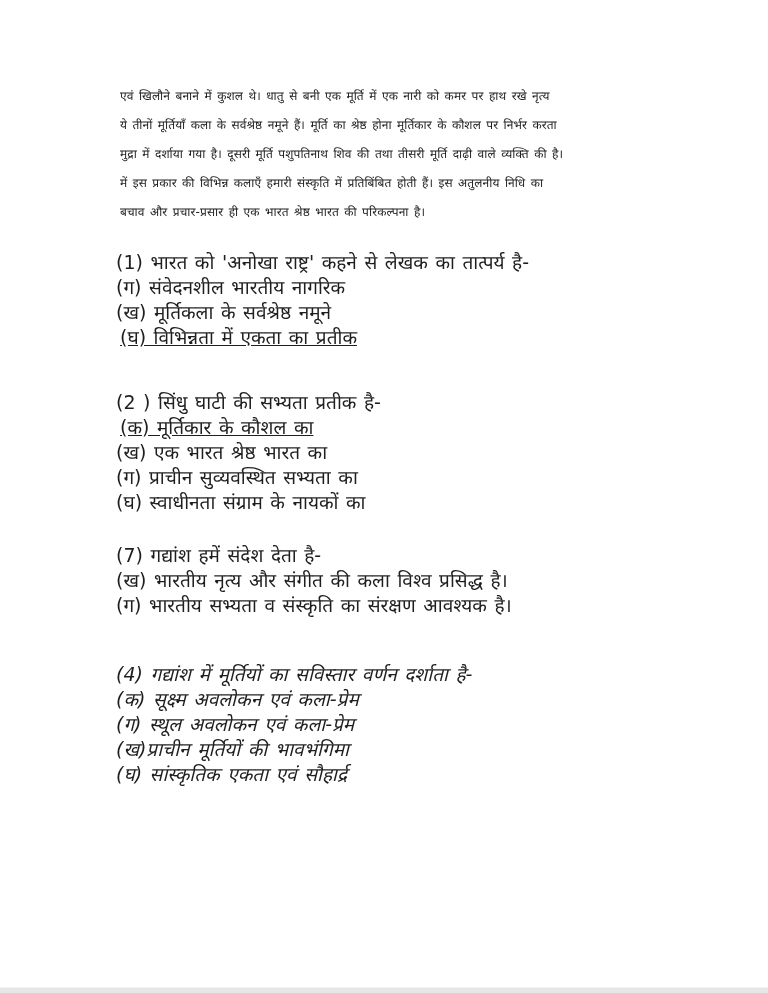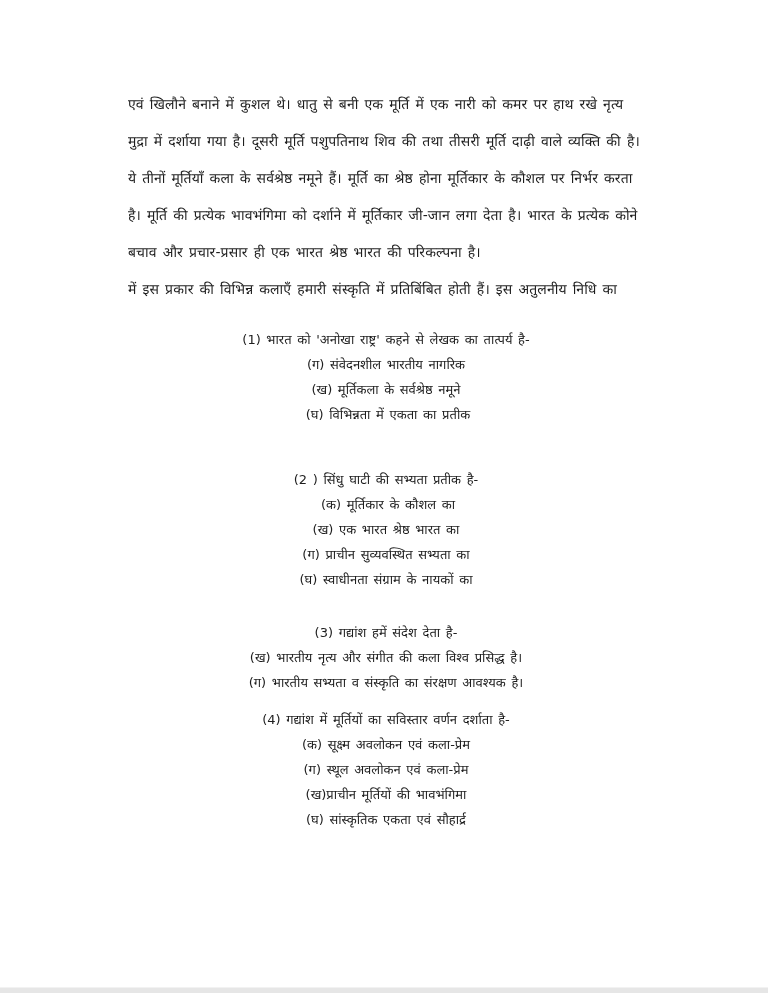--- a/index.html
+++ b/index.html
@@ -31,77 +31,76 @@
       background: #e6e6e6;
       border-top: 1px solid #f2f2f2;
     }
     .content {
       position: absolute;
       left: 116px;
       top: 80px;
       width: 540px;
     }
     .passage p {
-      margin: 12px;
-      font-size: 14px;
+      margin: 4px;
+      font-size: 12px;
       line-height: 25px;
       letter-spacing: 0.1px;
       word-spacing: 1.5px;
     }
     .question {
       margin-top: 24px;
     }
     .question .q-line,
     .question .opt {
-      font-size: 13px;
+      font-size: 19px;
       line-height: 25px;
       word-spacing: 1.5px;
       white-space: nowrap;
-      text-align: center;
     }
     .question .opt.indent {
       padding-left: 4px;
+      text-decoration: underline;
     }
     .q1 { margin-top: 25px; }
     .q2 { margin-top: 40px; }
     .q3 { margin-top: 28px; }
-    .q4 { margin-top: 12px; }
+    .q4 { margin-top: 44px; font-style: italic; }
   </style>
 </head>
 <body>
 
 <div class="page">
   <div class="content">
 
     <div class="passage">
       <p>एवं खिलौने बनाने में कुशल थे। धातु से बनी एक मूर्ति में एक नारी को कमर पर हाथ रखे नृत्य</p>
+      <p>ये तीनों मूर्तियाँ कला के सर्वश्रेष्ठ नमूने हैं। मूर्ति का श्रेष्ठ होना मूर्तिकार के कौशल पर निर्भर करता</p>
       <p>मुद्रा में दर्शाया गया है। दूसरी मूर्ति पशुपतिनाथ शिव की तथा तीसरी मूर्ति दाढ़ी वाले व्यक्ति की है।</p>
-      <p>ये तीनों मूर्तियाँ कला के सर्वश्रेष्ठ नमूने हैं। मूर्ति का श्रेष्ठ होना मूर्तिकार के कौशल पर निर्भर करता</p>
-      <p>है। मूर्ति की प्रत्येक भावभंगिमा को दर्शाने में मूर्तिकार जी-जान लगा देता है। भारत के प्रत्येक कोने</p>
+      <p>में इस प्रकार की विभिन्न कलाएँ हमारी संस्कृति में प्रतिबिंबित होती हैं। इस अतुलनीय निधि का</p>
       <p>बचाव और प्रचार-प्रसार ही एक भारत श्रेष्ठ भारत की परिकल्पना है।</p>
-      <p>में इस प्रकार की विभिन्न कलाएँ हमारी संस्कृति में प्रतिबिंबित होती हैं। इस अतुलनीय निधि का</p>
     </div>
 
     <div class="question q1">
       <div class="q-line">(1) भारत को 'अनोखा राष्ट्र' कहने से लेखक का तात्पर्य है-</div>
       <div class="opt">(ग) संवेदनशील भारतीय नागरिक</div>
       <div class="opt">(ख) मूर्तिकला के सर्वश्रेष्ठ नमूने</div>
       <div class="opt indent"> (घ) विभिन्नता में एकता का प्रतीक</div>
     </div>
 
     <div class="question q2">
       <div class="q-line">(2 ) सिंधु घाटी की सभ्यता प्रतीक है-</div>
       <div class="opt indent"> (क) मूर्तिकार के कौशल का</div>
       <div class="opt">(ख) एक भारत श्रेष्ठ भारत का</div>
       <div class="opt">(ग) प्राचीन सुव्यवस्थित सभ्यता का</div>
       <div class="opt">(घ) स्वाधीनता संग्राम के नायकों का</div>
     </div>
 
     <div class="question q3">
-      <div class="q-line">(3) गद्यांश हमें संदेश देता है-</div>
+      <div class="q-line">(7) गद्यांश हमें संदेश देता है-</div>
       <div class="opt">(ख) भारतीय नृत्य और संगीत की कला विश्व प्रसिद्ध है।</div>
       <div class="opt">(ग) भारतीय सभ्यता व संस्कृति का संरक्षण आवश्यक है।</div>
     </div>
 
     <div class="question q4">
       <div class="q-line">(4) गद्यांश में मूर्तियों का सविस्तार वर्णन दर्शाता है-</div>
       <div class="opt">(क) सूक्ष्म अवलोकन एवं कला-प्रेम</div>
       <div class="opt">(ग) स्थूल अवलोकन एवं कला-प्रेम</div>
       <div class="opt">(ख)प्राचीन मूर्तियों की भावभंगिमा</div>
       <div class="opt">(घ) सांस्कृतिक एकता एवं सौहार्द्र</div>

